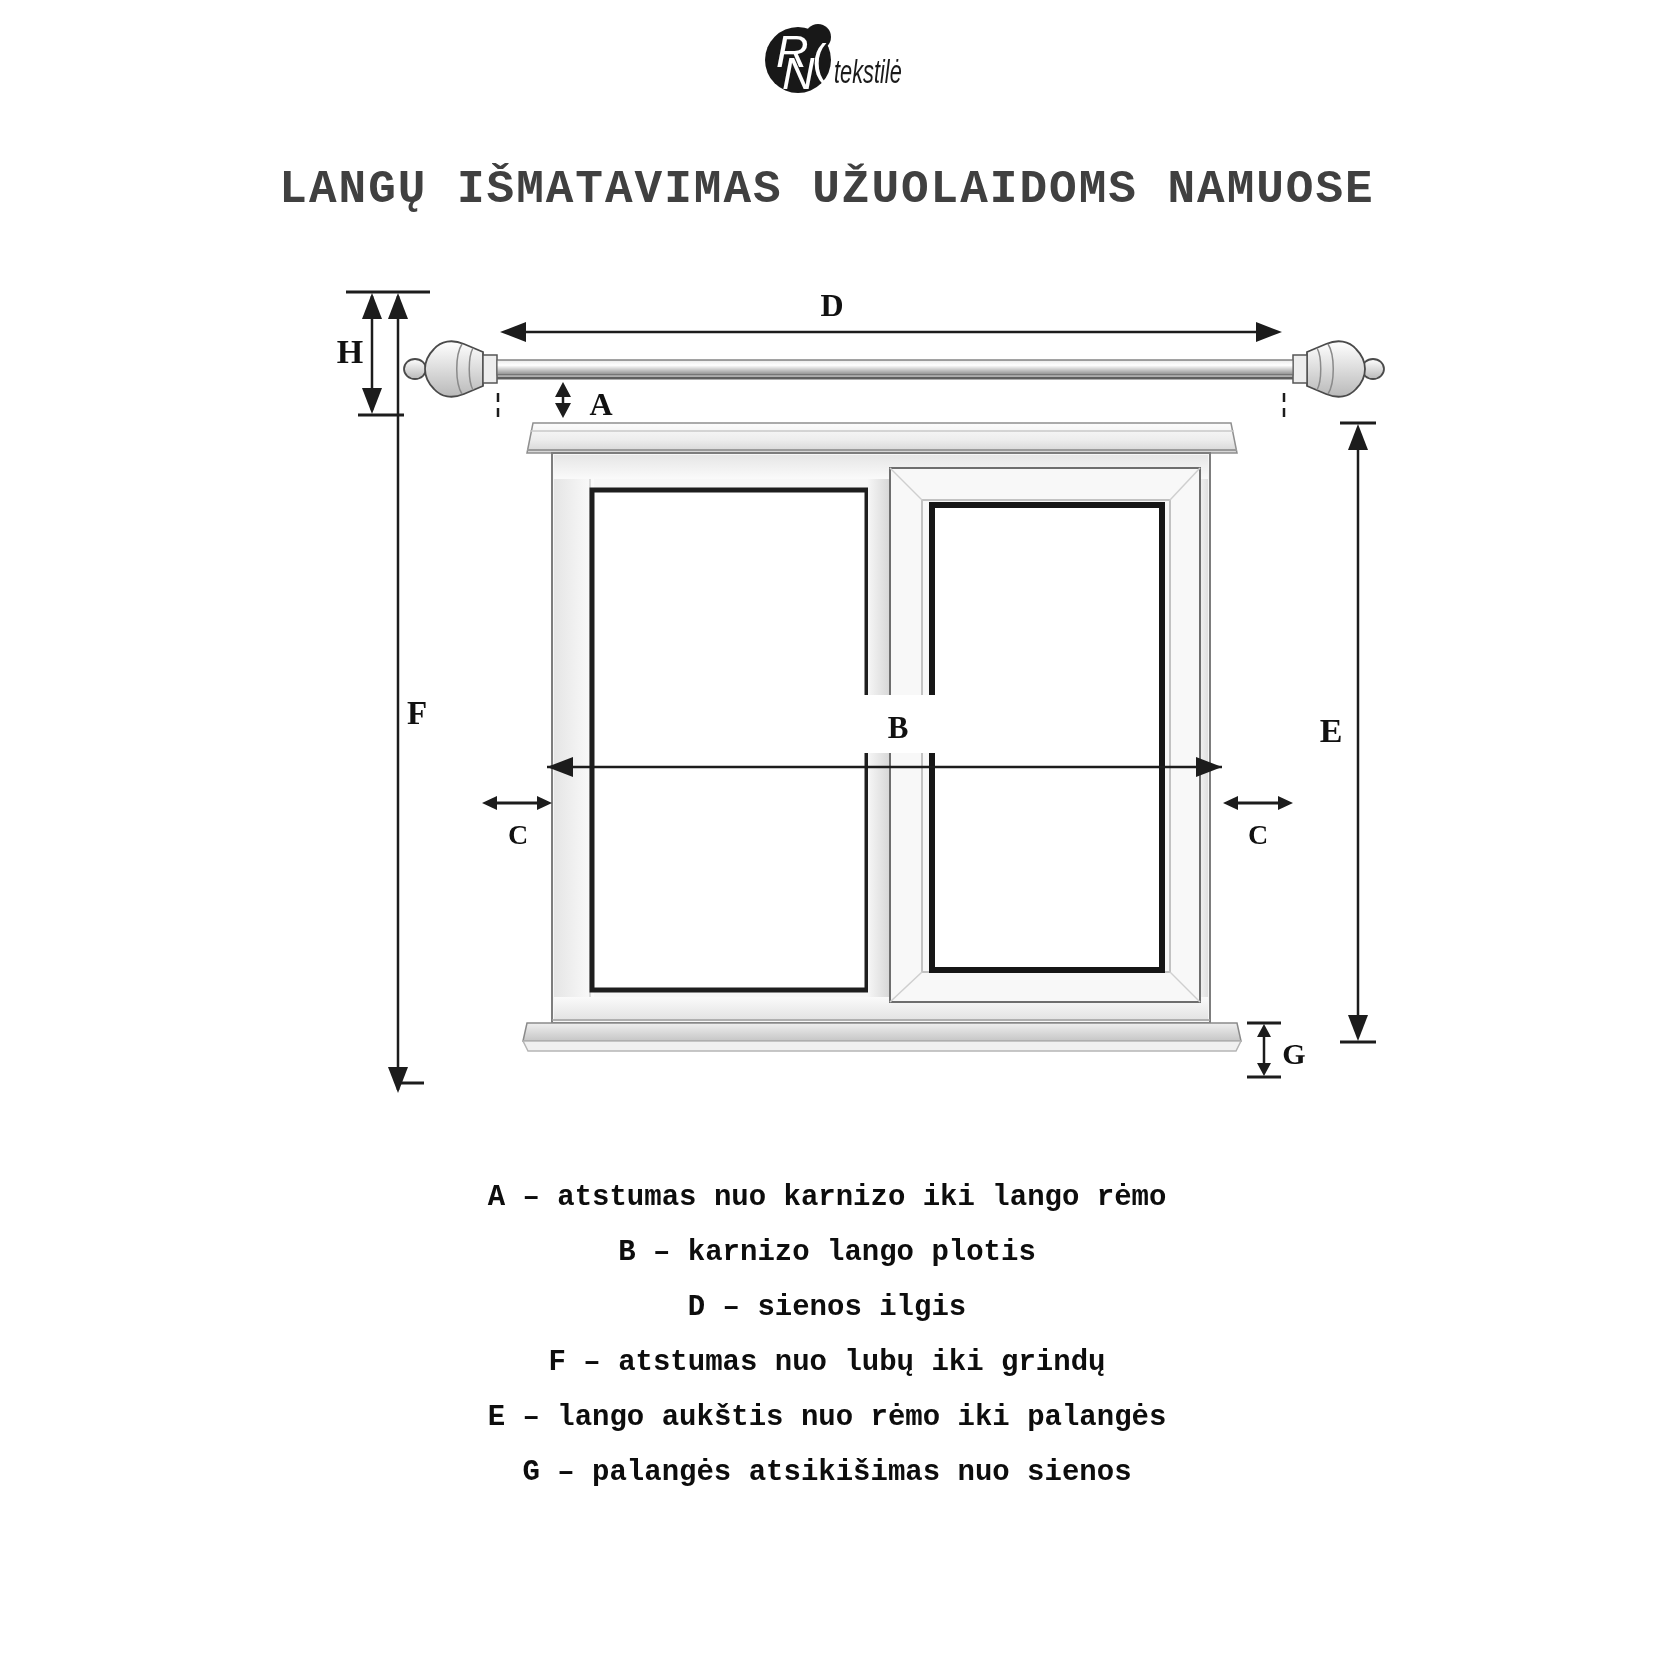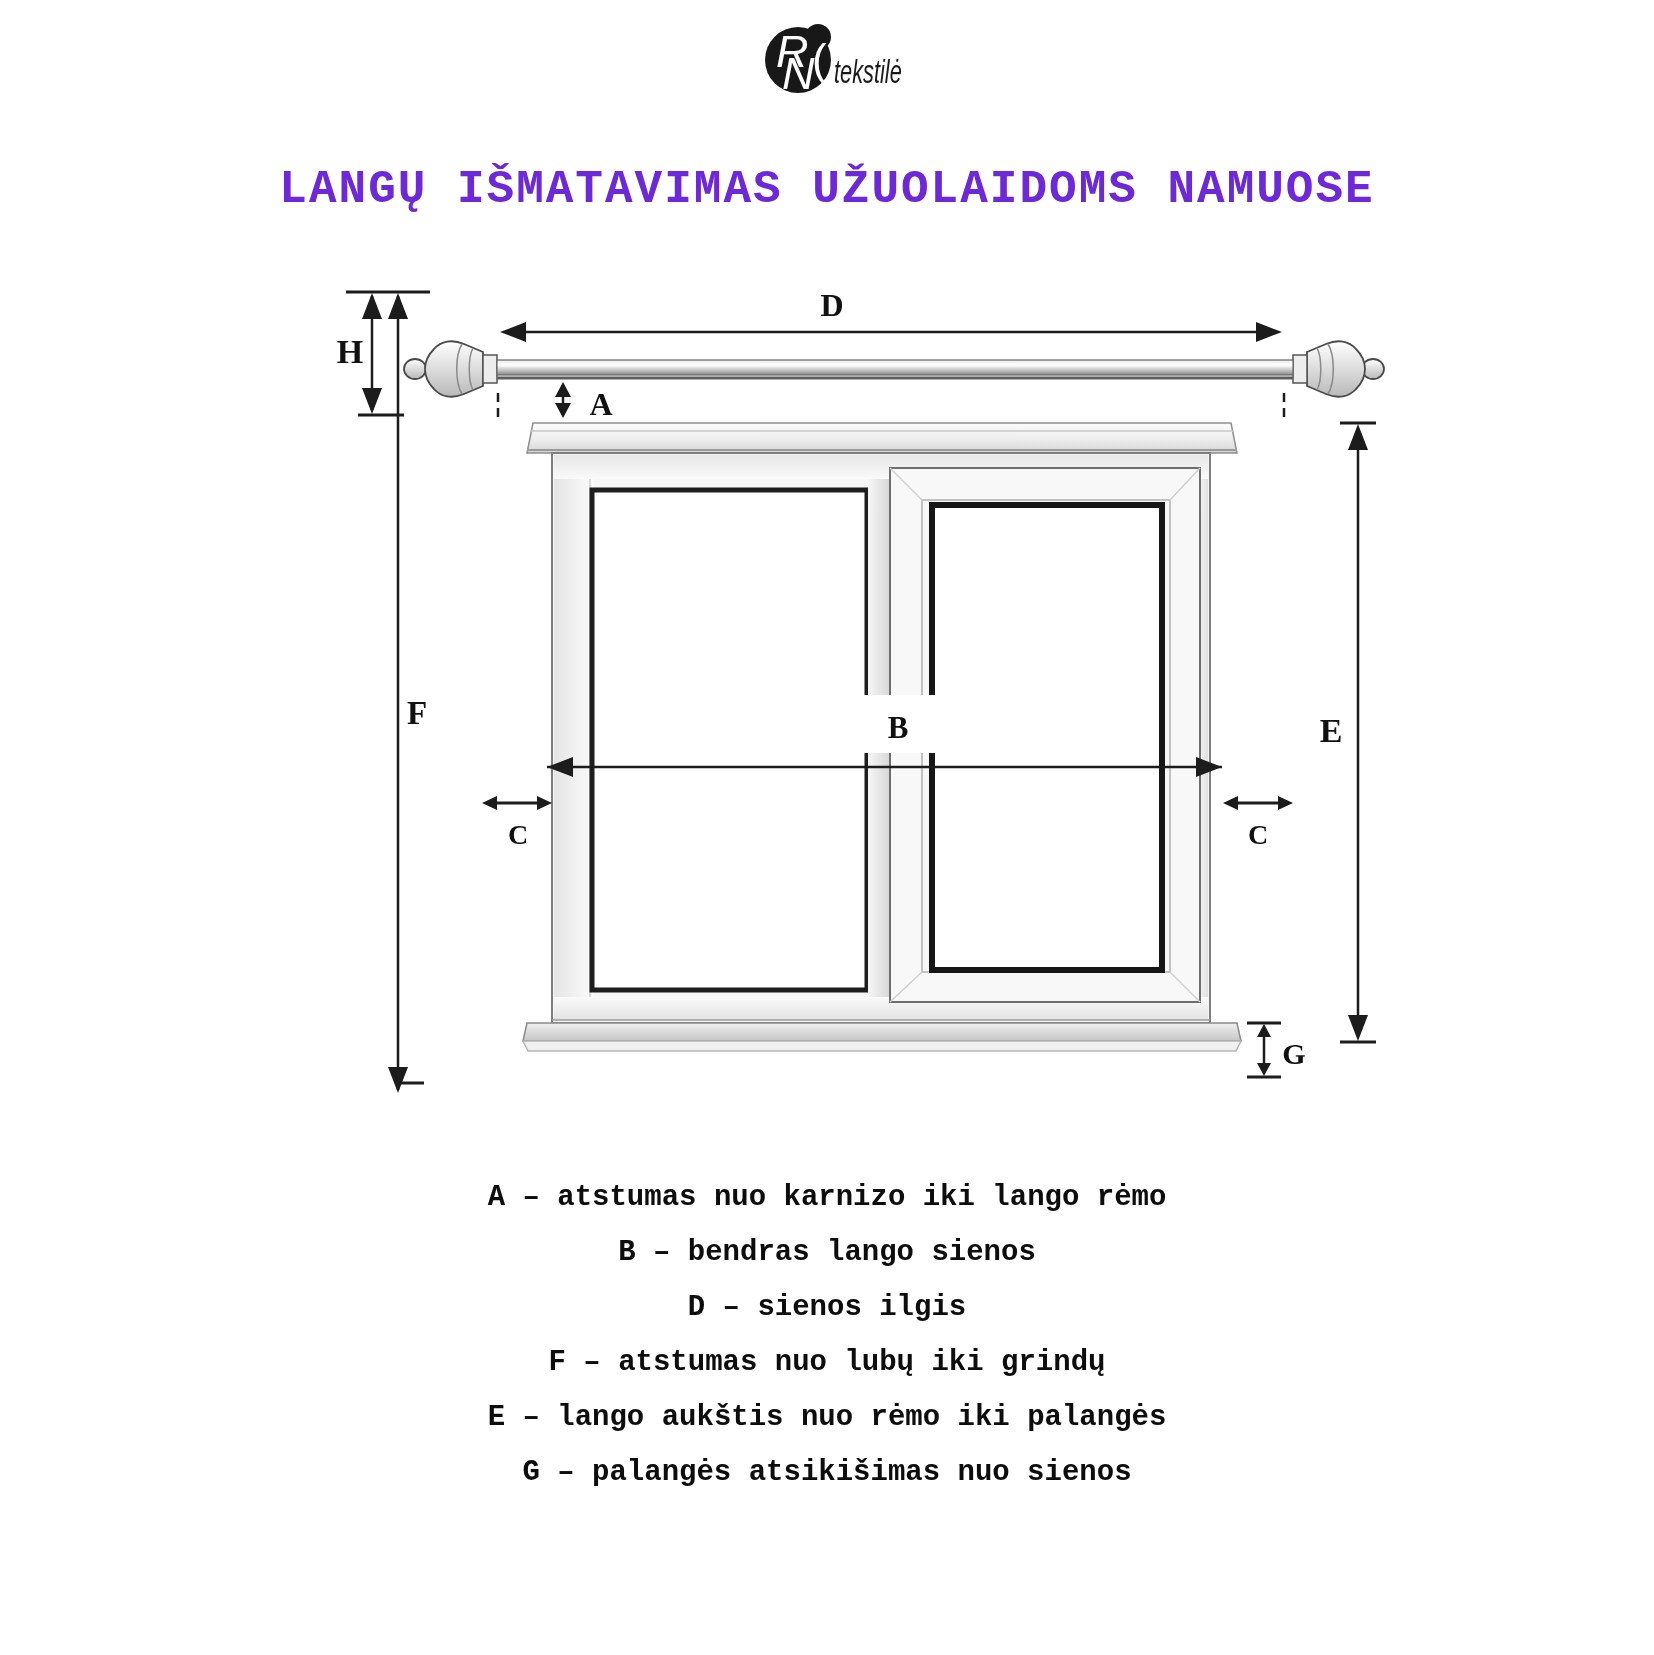--- a/index.html
+++ b/index.html
@@ -1,21 +1,21 @@
 <!DOCTYPE html>
 <html><head>
 <meta charset="utf-8">
 <style>
   html,body{margin:0;padding:0;background:#ffffff;}
   .page{position:relative;width:1654px;height:1655px;background:#ffffff;overflow:hidden;
         font-family:"Liberation Sans",sans-serif;}
   .logo{position:absolute;left:740px;top:5px;width:260px;height:100px;}
   .title{position:absolute;left:0;top:160px;width:1654px;text-align:center;margin:0;
          font-family:"Liberation Mono",monospace;font-weight:bold;font-size:46px;
-         letter-spacing:2px;line-height:60px;color:#6d28d9;white-space:nowrap;}
+         letter-spacing:2px;line-height:60px;color:#404040;white-space:nowrap;}
   .diagram{position:absolute;left:0;top:260px;}
   .legend{position:absolute;left:0;top:1170px;width:1654px;text-align:center;}
   .legend-line{font-family:"Liberation Mono",monospace;font-weight:bold;font-size:29px;
                line-height:55px;color:#0d0d0d;white-space:nowrap;}
   .dim-label{font-family:"Liberation Serif",serif;font-weight:bold;fill:#111111;}
   .logo-word{font-family:"Liberation Sans",sans-serif;font-style:italic;font-weight:normal;
              fill:#1a1a1a;}
   .logo-letter{font-family:"Liberation Sans",sans-serif;font-style:italic;fill:#ffffff;}
 </style>
 </head>
@@ -205,20 +205,20 @@
         <line x1="1264" y1="770" x2="1264" y2="810" stroke-width="2.5"></line>
         <polygon points="1264,764 1257,777 1271,777" stroke="none"></polygon>
         <polygon points="1264,816 1257,803 1271,803" stroke="none"></polygon>
         <text class="dim-label" x="1294" y="804" font-size="30" text-anchor="middle" stroke="none">G</text>
       </g>
     </g>
   </svg>
 
   <div class="legend">
     <div class="legend-line">A – atstumas nuo karnizo iki lango rėmo</div>
-    <div class="legend-line">B – bendras lango sienos</div>
+    <div class="legend-line">B – karnizo lango plotis</div>
     <div class="legend-line">D – sienos ilgis</div>
     <div class="legend-line">F – atstumas nuo lubų iki grindų</div>
     <div class="legend-line">E – lango aukštis nuo rėmo iki palangės</div>
     <div class="legend-line">G – palangės atsikišimas nuo sienos</div>
   </div>
 
 </div>
 
 </body></html>

